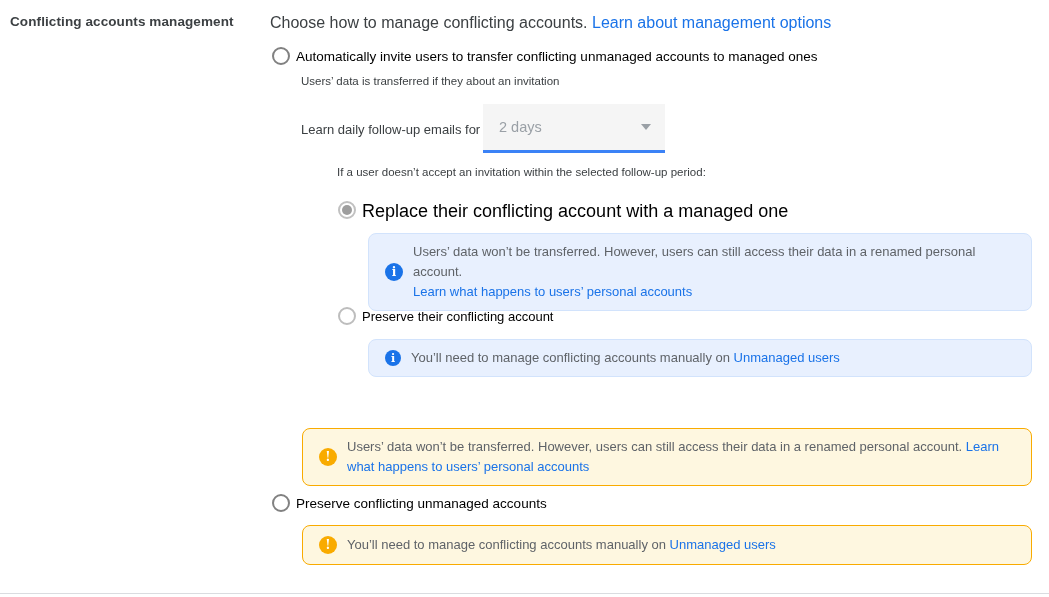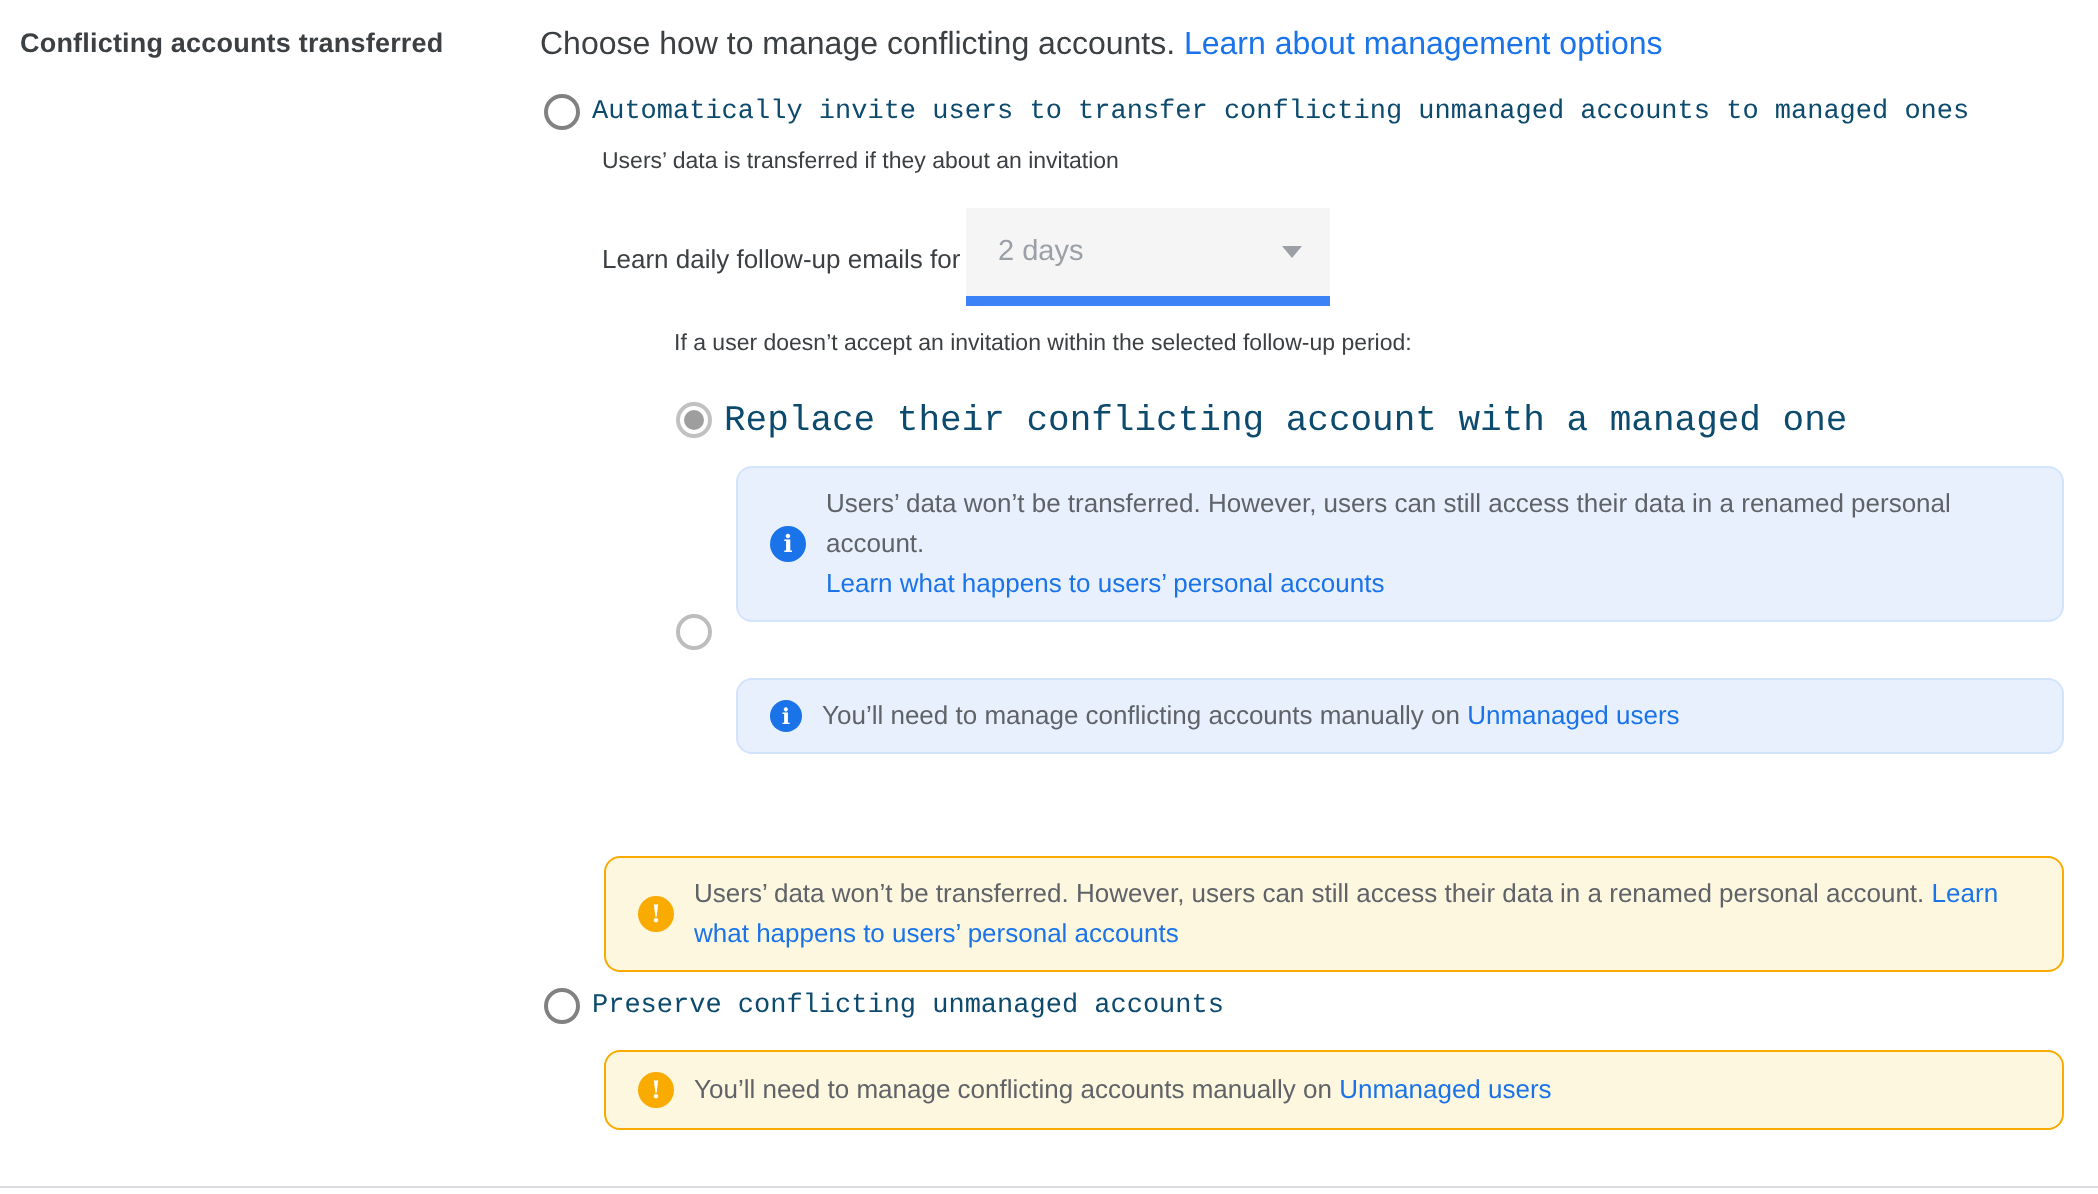--- a/index.html
+++ b/index.html
@@ -44,35 +44,35 @@
   }
   .radio--disabled { border-color: #bdbdbd; }
   .radio--disabled-checked { border-color: #c1c1c1; }
   .radio--disabled-checked::after {
     content: ""; position: absolute; left: 2px; top: 2px;
     width: 10px; height: 10px; border-radius: 50%; background: #9e9e9e;
   }
 
   .radio-row { display: flex; align-items: flex-start; }
   .radio-label {
-    font-size: 13.5px; color: #0c4a6e; margin-left: 6px;
-    line-height: 18px; padding-top: 1px; cursor: pointer; font-family: Liberation Mono, monospace;
+    font-size: 13.5px; color: #000000; margin-left: 6px;
+    line-height: 18px; padding-top: 1px; cursor: pointer;
   }
   .sub-desc {
     font-size: 11.5px; color: #3c4043;
   }
 
   
   .followup-label {
     left: 301px; top: 122px; font-size: 13px; color: #3c4043;
   }
   .dropdown {
     left: 483px; top: 104px; width: 182px; height: 49px;
     background: #f5f5f5;
-    border-bottom: 5px solid #3b82f6;
+    border-bottom: 3px solid #3b82f6;
     display: flex; align-items: center;
     padding: 0 14px 0 16px;
     cursor: default;
   }
   .dropdown-value {
     font-size: 14.5px; color: #9aa0a6; flex: 1;
   }
   .caret {
     width: 0; height: 0;
     border-left: 5px solid transparent;
@@ -113,21 +113,21 @@
   .divider {
     left: 0; right: 0; top: 593px; height: 1px;
     background: #dadce0;
   }
 </style>
 </head>
 <body>
 
 <div class="page">
 
-  <div class="abs setting-title">Conflicting accounts transferred</div>
+  <div class="abs setting-title">Conflicting accounts management</div>
 
   <div class="abs intro">
     <span>Choose how to manage conflicting accounts.</span>
     <a class="link">Learn about management options</a>
   </div>
 
   <div class="abs radio-row" style="left:272px; top:47px;">
     <span class="radio"></span>
     <span class="radio-label">Automatically invite users to transfer conflicting unmanaged accounts to managed ones</span>
   </div>
@@ -149,20 +149,21 @@
   <div class="abs banner banner--info" style="left:368px; top:233px; width:664px; min-height:53px;">
     <span class="banner-icon banner-icon--info">i</span>
     <div class="banner-text">
       <span>Users’ data won’t be transferred. However, users can still access their data in a renamed personal account.</span>
       <a class="link block-link">Learn what happens to users’ personal accounts</a>
     </div>
   </div>
 
   <div class="abs radio-row" style="left:338px; top:307px;">
     <span class="radio radio--disabled"></span>
+    <span class="radio-label" style="font-size:13px;">Preserve their conflicting account</span>
   </div>
 
   <div class="abs banner banner--info" style="left:368px; top:339px; width:664px; min-height:37px;">
     <span class="banner-icon banner-icon--info" style="width:16px;height:16px;font-size:11px;">i</span>
     <div class="banner-text">
       <span>You’ll need to manage conflicting accounts manually on</span>
       <a class="link">Unmanaged users</a>
     </div>
   </div>
 

